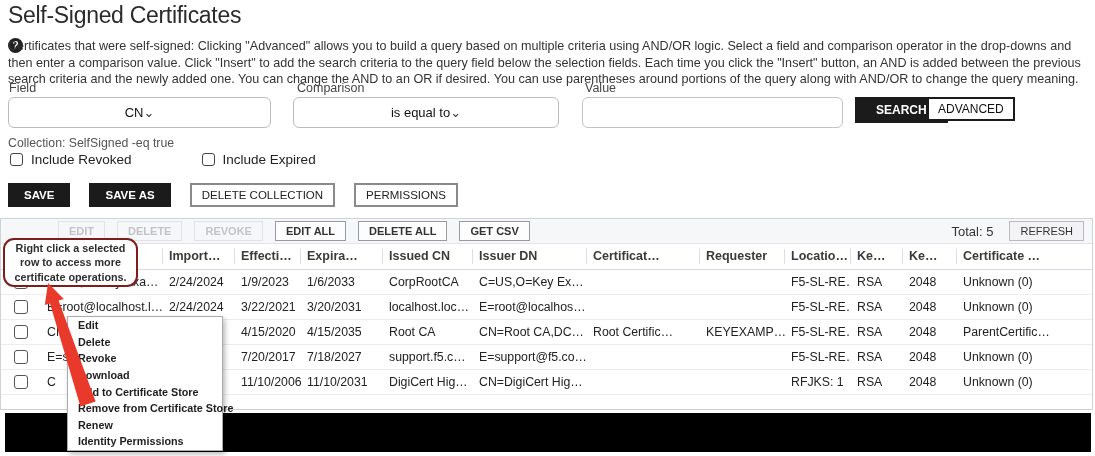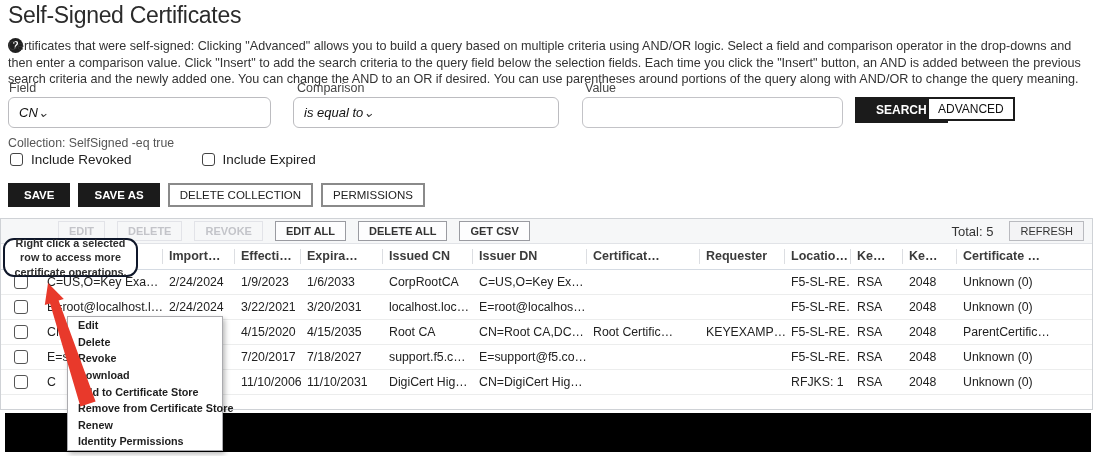--- a/index.html
+++ b/index.html
@@ -13,41 +13,41 @@
   .page-title{ font-size:23px; font-weight:400; color:#2b2b2b; letter-spacing:-0.3px; line-height:1.15; }
   .help-icon{ width:15px; height:15px; border-radius:50%; background:#1f1f1f; color:#fff;
     display:flex; align-items:center; justify-content:center; margin-top:3px; cursor:pointer; }
   .help-icon::after{ content:"?"; font-size:10px; font-weight:700; }
   
   .desc{ position:absolute; left:8px; top:38px; width:1084px; font-size:12.6px; line-height:1.33; color:#333; }
   
   .form-label{ position:absolute; top:81px; font-size:12.5px; color:#444; }
   .lbl-field{ left:9px; } .lbl-comparison{ left:297px; } .lbl-value{ left:585px; }
   .sel{ position:absolute; top:97px; height:31px; border:1px solid #bcbcc0; border-radius:6px;
-    background:#fff; display:flex; align-items:center; justify-content:flex-start;
-    padding:0 10px; font-size:13px; color:#111; cursor:pointer;font-style:italic; }
+    background:#fff; display:flex; align-items:center; justify-content:center;
+    padding:0 10px; font-size:13px; color:#111; cursor:pointer; }
   .sel-field{ left:8px; width:263px; } .sel-comparison{ left:293px; width:266px; }
   .chevron-down{ color:#333; font-size:13px; line-height:0; }
   .chevron-down::after{ content:"\2304"; }
   .value-input{ position:absolute; left:582px; top:97px; width:261px; height:31px;
     border:1px solid #c3c3c7; border-radius:6px; padding:0 10px; font-size:13px;
     font-family:"Liberation Sans",sans-serif; }
   .btn-search{ position:absolute; left:855px; top:97px; height:26px; padding:0 20px;
     background:#1b1b1b; color:#fff; border:1px solid #1b1b1b; font-size:12px; font-weight:700;
     font-family:"Liberation Sans",sans-serif; cursor:pointer; }
   .btn-advanced{ position:absolute; left:927px; top:97px; height:24px; padding:0 9px;
     background:#fff; color:#111; border:2px solid #1b1b1b; font-size:12px;
     font-family:"Liberation Sans",sans-serif; cursor:pointer; }
   
   .collection-line{ position:absolute; left:8px; top:136px; font-size:12.3px; color:#555; }
   .checks{ position:absolute; left:10px; top:152px; display:flex; gap:70px; align-items:center; }
   .check-item{ display:flex; align-items:center; font-size:13.5px; color:#222; cursor:pointer; }
   .cb{ width:13px; height:13px; border:1.5px solid #444; border-radius:3px; margin-right:8px; background:#fff; }
   
-  .actions{ position:absolute; left:8px; top:183px; display:flex; gap:8px; align-items:center; }
+  .actions{ position:absolute; left:8px; top:183px; display:flex; gap:19px; align-items:center; }
   .btn-dark{ background:#1b1b1b; color:#fff; border:2px solid #1b1b1b; font-size:11.5px; font-weight:700;
     padding:4px 14px; font-family:"Liberation Sans",sans-serif; cursor:pointer; }
   .btn-light{ background:#fff; color:#222; border:2px solid #8a8a8a; font-size:11.5px;
     padding:4px 10px; font-family:"Liberation Sans",sans-serif; cursor:pointer; }
   
   .panel{ position:absolute; left:0; top:218px; width:1093px; height:192px;
     border:1px solid #cfd2d6; background:#fff; }
   .toolbar{ height:25px; background:#f6f7f8; border-bottom:1px solid #e1e3e7;
     display:flex; align-items:center; padding-left:57px; gap:12px; }
   .tb{ font-size:11px; font-weight:700; padding:3px 10px; border:1px solid; background:transparent;
@@ -63,22 +63,22 @@
   .hc{ font-size:12.5px; font-weight:700; color:#3b3b3b; padding-left:6px;
     border-right:1px solid #dcdee2; height:15px; line-height:15px; white-space:nowrap; overflow:hidden; }
   .hc:last-child{ border-right:none; }
   .grow{ height:25px; align-items:center; border-bottom:1px solid #eceded; background:#fff; }
   .c{ font-size:12.3px; color:#222; padding-left:6px; white-space:nowrap; overflow:hidden; }
   .rowcb-wrap{ display:flex; align-items:center; }
   .rowcb{ width:14px; height:14px; border:1.5px solid #555; border-radius:3px; margin-left:13px; background:#fff; cursor:pointer; }
   
   .footer-bar{ position:absolute; left:5px; top:413px; width:1086px; height:39px; background:#000; }
   
-  .callout{ position:absolute; left:3px; top:238px; width:135px; height:39px; z-index:30;
-    background:#fff; border:2px solid #0f172a; border-radius:11px; padding:2px 5px;
+  .callout{ position:absolute; left:3px; top:238px; width:135px; height:49px; z-index:30;
+    background:#fff; border:2px solid #7f1d1d; border-radius:11px; padding:2px 5px;
     display:flex; align-items:center; justify-content:center; text-align:center;
     font-size:10.8px; font-weight:700; color:#2e2e2e; line-height:1.3; }
   .arrow-svg{ position:absolute; left:0; top:0; z-index:40; pointer-events:none; }
   
   .context-menu{ position:absolute; left:67px; top:316px; width:156px; z-index:35;
     background:#fff; border:1px solid #ababaf; box-shadow:2px 3px 5px rgba(0,0,0,.28); }
   .menu-item{ height:16.6px; display:flex; align-items:center; padding-left:10px;
     font-size:10.8px; font-weight:700; color:#1e1e1e; cursor:pointer; white-space:nowrap; }
 </style>
 </head>

